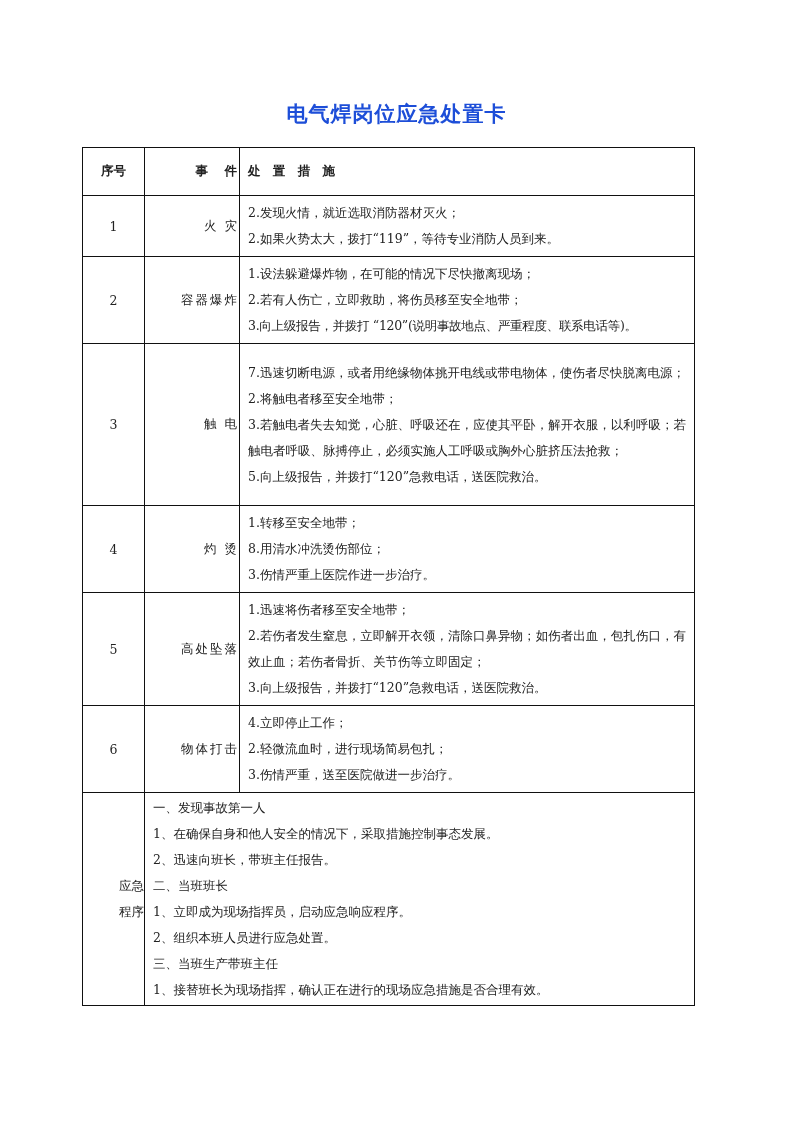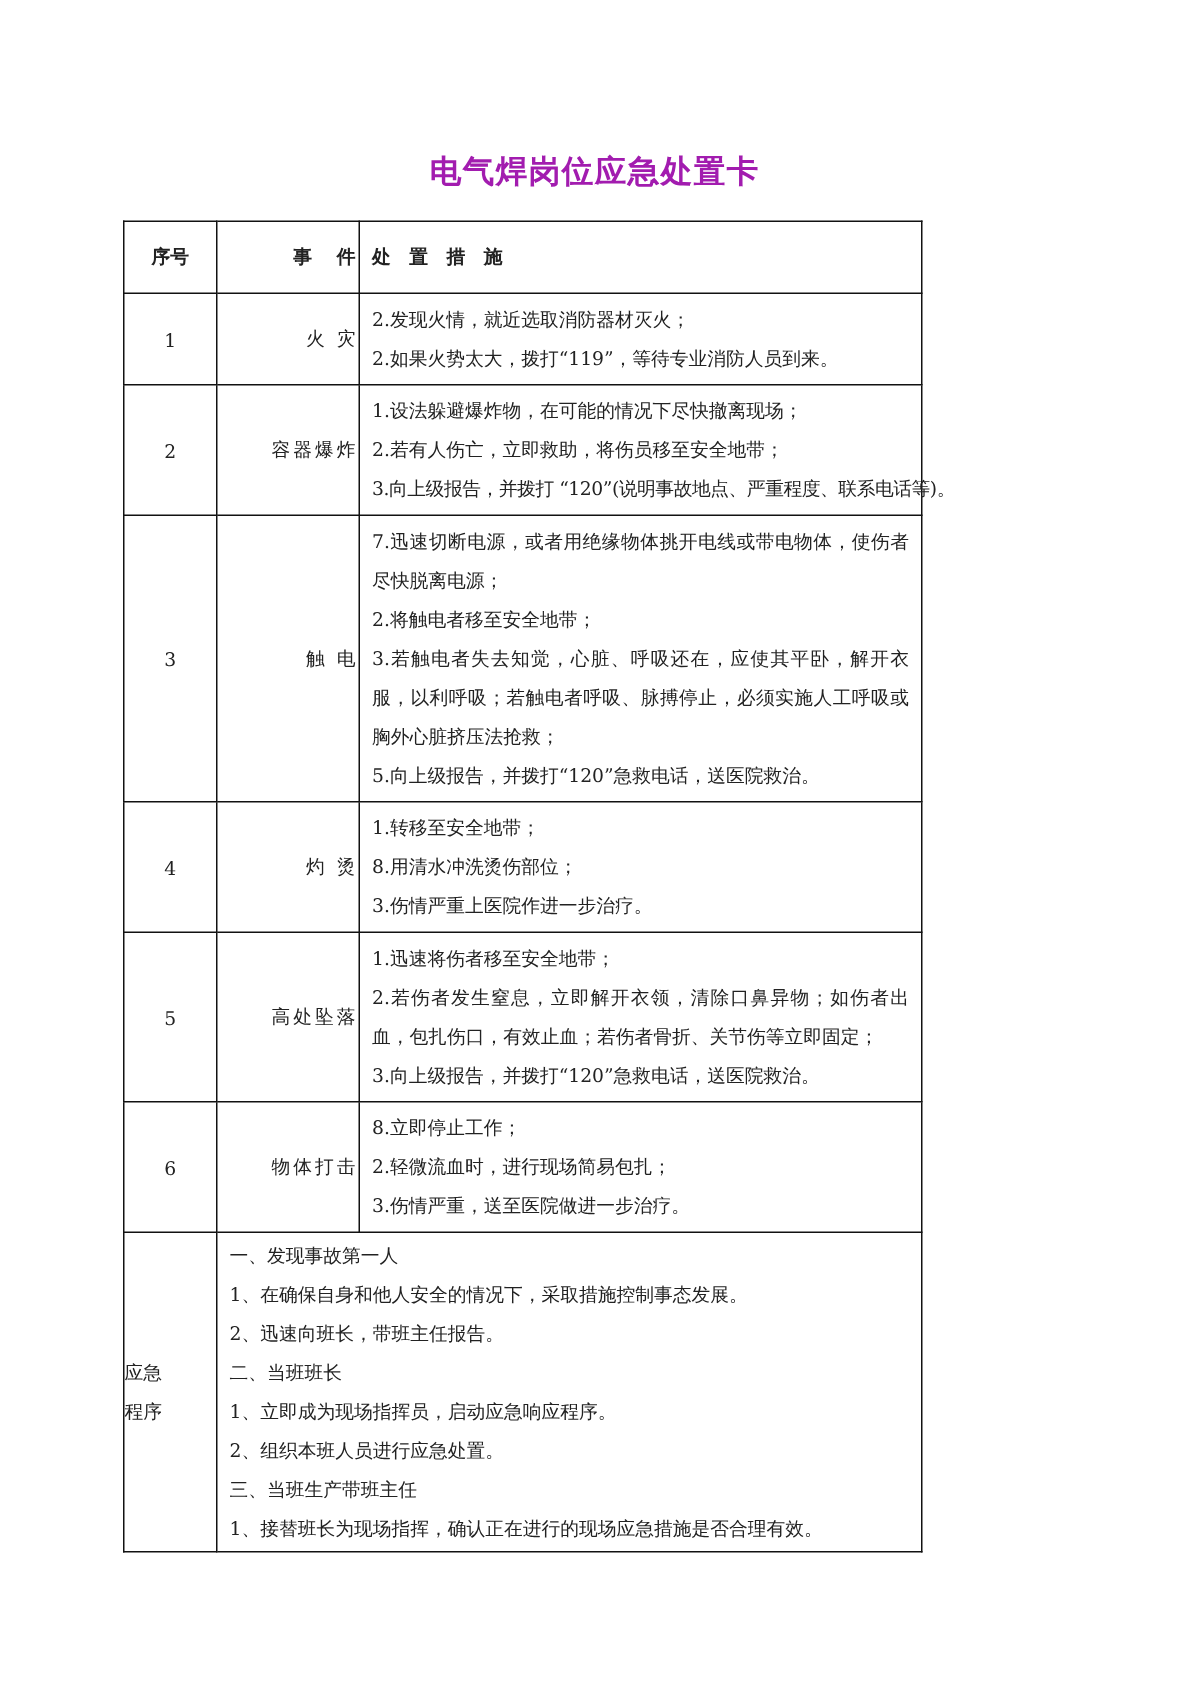--- a/index.html
+++ b/index.html
@@ -1,30 +1,30 @@
 <!DOCTYPE html>
 <html><head>
 <meta charset="utf-8">
 <style>
   html, body { margin:0; padding:0; background:#ffffff; }
   body { width:793px; height:1122px; position:relative; font-family:"DejaVu Serif","Liberation Serif",serif; color:#222; }
-  .title { position:absolute; top:100px; left:0; width:793px; text-align:center; font-size:21px; font-weight:bold; font-family:"DejaVu Sans","Liberation Sans",sans-serif; letter-spacing:1px; color:#a21caf; }
-  table.card { position:absolute; left:82px; top:147px; width:533px; border-collapse:collapse; table-layout:fixed; }
+  .title { position:absolute; top:100px; left:0; width:793px; text-align:center; font-size:21px; font-weight:bold; font-family:"DejaVu Sans","Liberation Sans",sans-serif; letter-spacing:1px; color:#1d4ed8; }
+  table.card { position:absolute; left:82px; top:147px; width:613px; border-collapse:collapse; table-layout:fixed; }
   table.card td { border:1.5px solid #111; font-size:12.5px; padding:0; vertical-align:middle; }
   .c-num { width:61px; text-align:center; }
   .c-ev { width:94px; text-align:right; letter-spacing:2px; }
   .c-meas { padding:4px 8px !important; }
   .hdr td { height:39px; font-weight:bold; font-family:"DejaVu Sans","Liberation Sans",sans-serif; font-size:12px; }
   .hdr .c-meas { letter-spacing:4px; }
   .line { line-height:26px; white-space:nowrap; }
   .wrapline { line-height:26px; white-space:normal; text-align:justify; }
   .notes { padding:2px 8px !important; }
   .notes .line { line-height:26px; }
   .notes .indent { padding-left:77px; }
-  .proc-label { text-align:left; line-height:26px; }
+  .proc-label { text-align:right; line-height:26px; }
   .proc-body { padding:2px 8px !important; }
 </style>
 </head>
 <body>
 
 <div class="title">电气焊岗位应急处置卡</div>
 
 <table class="card">
   <tbody>
       <tr class="hdr">
@@ -80,21 +80,21 @@
       <div class="line">1.迅速将伤者移至安全地带；</div>
       <div class="wrapline">2.若伤者发生窒息，立即解开衣领，清除口鼻异物；如伤者出血，包扎伤口，有效止血；若伤者骨折、关节伤等立即固定；</div>
       <div class="line">3.向上级报告，并拨打“120”急救电话，送医院救治。</div>
     </td>
   </tr>
 
   <tr style="height:79px">
     <td class="c-num">6</td>
     <td class="c-ev">物体打击</td>
     <td class="c-meas">
-      <div class="line">8.立即停止工作；</div>
+      <div class="line">4.立即停止工作；</div>
       <div class="line">2.轻微流血时，进行现场简易包扎；</div>
       <div class="line">3.伤情严重，送至医院做进一步治疗。</div>
     </td>
   </tr>
 
 
   <tr style="height:213px">
     <td class="c-num proc-label">
       <div>应急</div>
       <div>程序</div>

